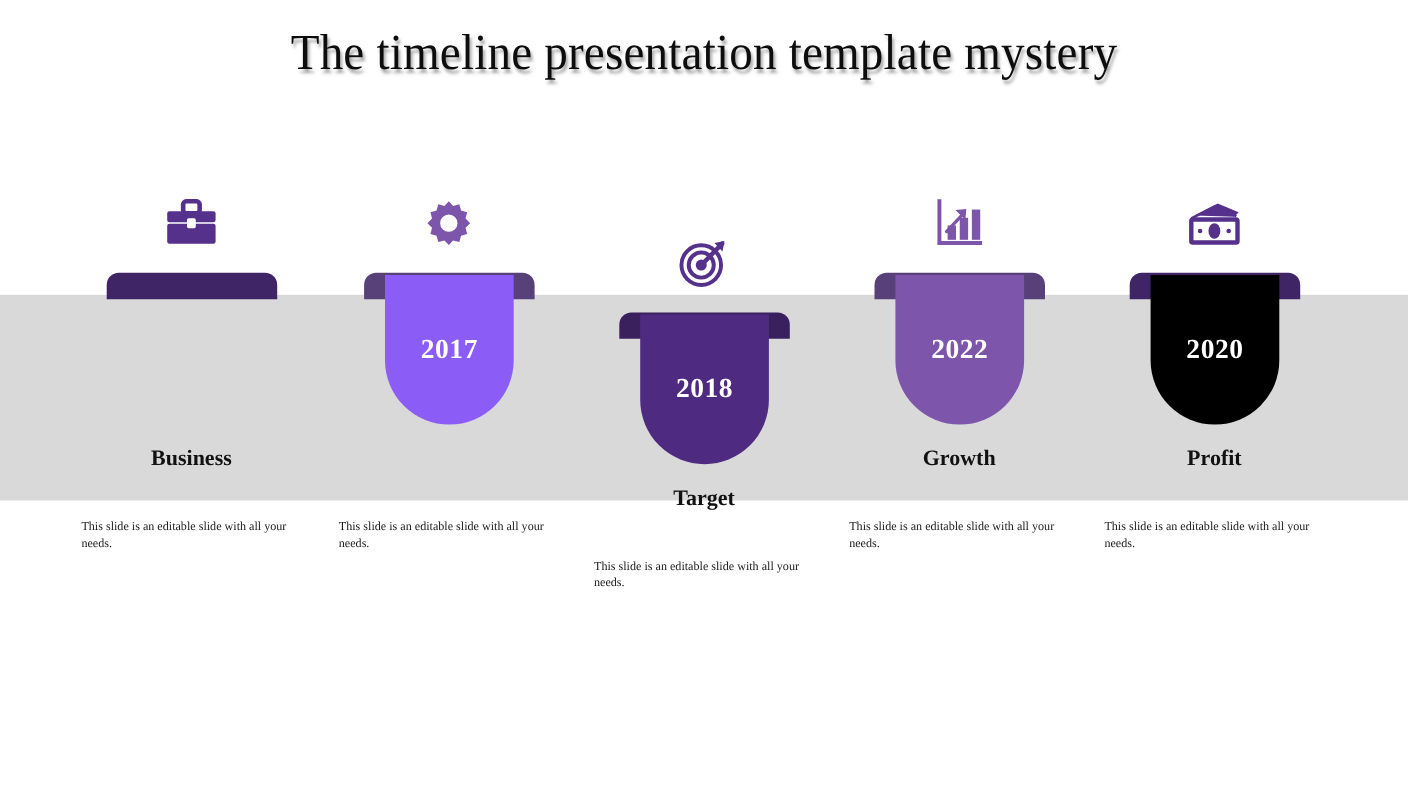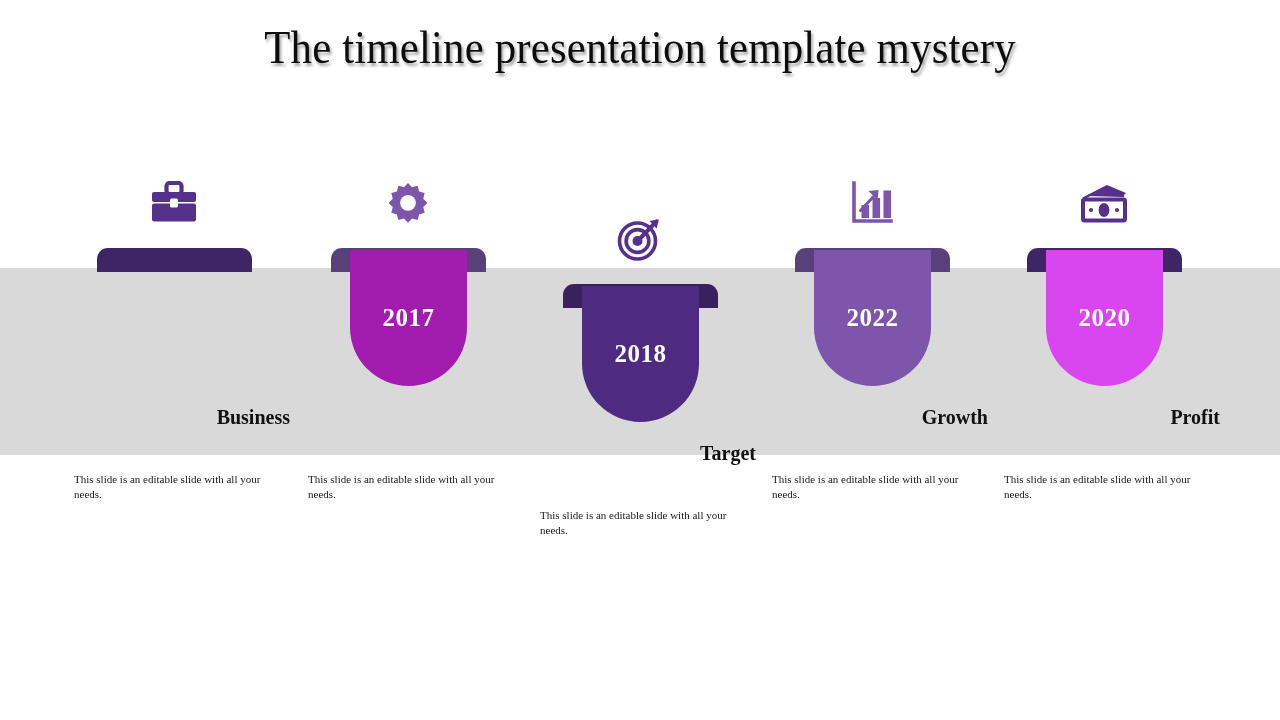--- a/index.html
+++ b/index.html
@@ -122,21 +122,21 @@
     letter-spacing: 0.5px;
     line-height: 1;
   }
 
   
   .col-heading {
     position: absolute;
     top: 405px;
     left: 0;
     width: 232px;
-    text-align: right;
+    text-align: center;
     font-family: "Liberation Serif", "DejaVu Serif", serif;
     font-size: 20px;
     font-weight: 700;
     color: #111111;
     line-height: 1.2;
   }
 
   
   .col-body {
     position: absolute;
@@ -184,21 +184,21 @@
           <path fill="#7d55ab" d="M24 3.2 L28.1 7.6 L34.0 6.0 L35.6 11.9 L41.4 13.6
                    L39.9 19.5 L44.3 23.9 L39.9 28.3 L41.4 34.2 L35.6 35.9
                    L34.0 41.8 L28.1 40.2 L24 44.6 L19.9 40.2 L14.0 41.8
                    L12.4 35.9 L6.6 34.2 L8.1 28.3 L3.7 23.9 L8.1 19.5
                    L6.6 13.6 L12.4 11.9 L14.0 6.0 L19.9 7.6 Z"></path>
           <circle cx="24" cy="23.9" r="8.2" fill="#ffffff"></circle>
         </svg>
       </div>
       <div class="badge-area">
         <div class="back-bar" style="background:#584078"></div>
-        <div class="badge" style="background:#a21caf">
+        <div class="badge" style="background:#8b5cf6">
           <span class="badge-year">2017</span>
         </div>
       </div>
       <div class="col-body">This slide is an editable slide with all your needs.</div>
     </div>
 
     <div class="col col-2">
       <div class="icon-wrap">
         <svg width="48" height="46" viewBox="0 0 48 46" aria-hidden="true">
           <circle cx="21.5" cy="25" r="18" fill="none" stroke="#56318c" stroke-width="3.6"></circle>
@@ -245,21 +245,21 @@
           <path d="M9 14 L30 3 L49 11 L45 15 Z" fill="#56318c"></path>
           <path d="M6 16.5 L27 6 L47 14.5" fill="none" stroke="#56318c" stroke-width="2.4"></path>
           <rect x="6" y="17.5" width="42" height="21" rx="1.5" ry="1.5" fill="none" stroke="#56318c" stroke-width="4"></rect>
           <ellipse cx="27" cy="28" rx="5.4" ry="7" fill="#56318c"></ellipse>
           <circle cx="14" cy="28" r="2.1" fill="#56318c"></circle>
           <circle cx="40" cy="28" r="2.1" fill="#56318c"></circle>
         </svg>
       </div>
       <div class="badge-area">
         <div class="back-bar" style="background:#3f2566"></div>
-        <div class="badge" style="background:#d946ef">
+        <div class="badge" style="background:#000000">
           <span class="badge-year">2020</span>
         </div>
       </div>
       <div class="col-heading">Profit</div>
       <div class="col-body">This slide is an editable slide with all your needs.</div>
     </div>
 
   </div>
 </div>
 

